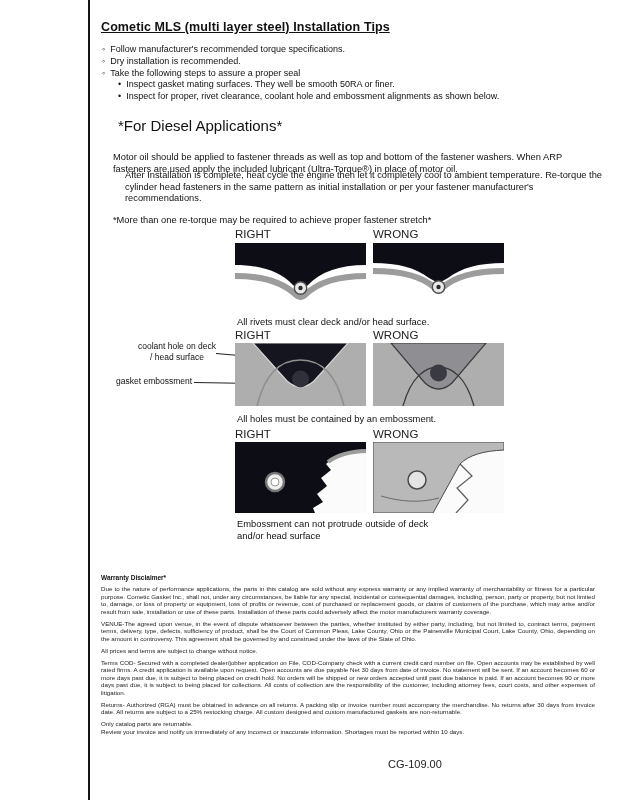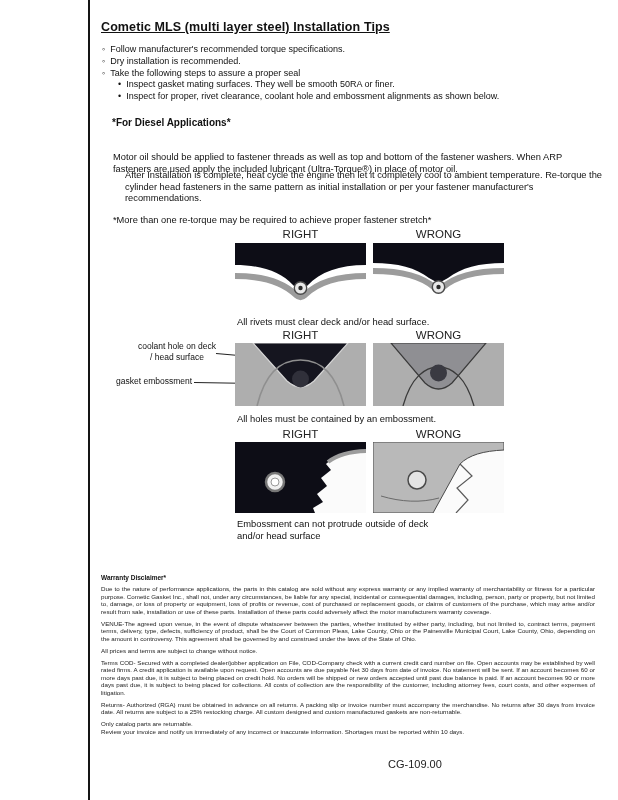--- a/index.html
+++ b/index.html
@@ -8,28 +8,28 @@
   .page { position:relative; width:618px; height:800px; background:#fff; overflow:hidden; }
   .left-rule { position:absolute; left:88px; top:0; width:2px; height:800px; background:#151515; }
 
   .title { position:absolute; left:101px; top:20px; font-size:12.5px; font-weight:bold; text-decoration:underline; letter-spacing:.1px; }
 
   .tips { position:absolute; left:102px; top:44px; width:490px; list-style:none; font-size:9px; line-height:11.8px; }
   .tips li.main::before { content:"◦"; margin-right:5px; font-size:9px; }
   .tips li.sub { padding-left:16px; }
   .tips li.sub::before { content:"•"; margin-right:5px; }
 
-  .diesel-head { position:absolute; left:112px; top:117px; font-size:10px; font-weight:bold; }
+  .diesel-head { position:absolute; left:118px; top:117px; font-size:15px; font-weight:normal; }
   .para { position:absolute; left:113px; width:480px; font-size:9.3px; line-height:11.6px; }
   .p1 { top:152px; }
   .p2 { top:170px;margin-left:12px; }
   .note { top:215px; }
 
   .dr-heads { position:absolute; left:235px; width:269px; display:flex; gap:7px; }
-  .dr-heads span { width:131px; text-align:center; font-size:11.5px; color:#222; }
+  .dr-heads span { width:131px; text-align:left; font-size:11.5px; color:#222; }
   .h1r { top:228px; } .h2r { top:329px; } .h3r { top:428px; }
 
   .dr-panels { position:absolute; left:235px; display:flex; gap:7px; }
   .pan1 { top:243px; } .pan2 { top:343px; } .pan3 { top:442px; }
   .dr-panels svg { display:block; }
 
   .caption { position:absolute; left:237px; font-size:9.4px; line-height:11.5px; }
   .c1 { top:316px; } .c2 { top:413px; } .c3 { top:518px; width:215px; }
 
   .lab1 { position:absolute; left:136px; top:341px; width:82px; font-size:8.5px; line-height:10.5px;text-align:center; }

